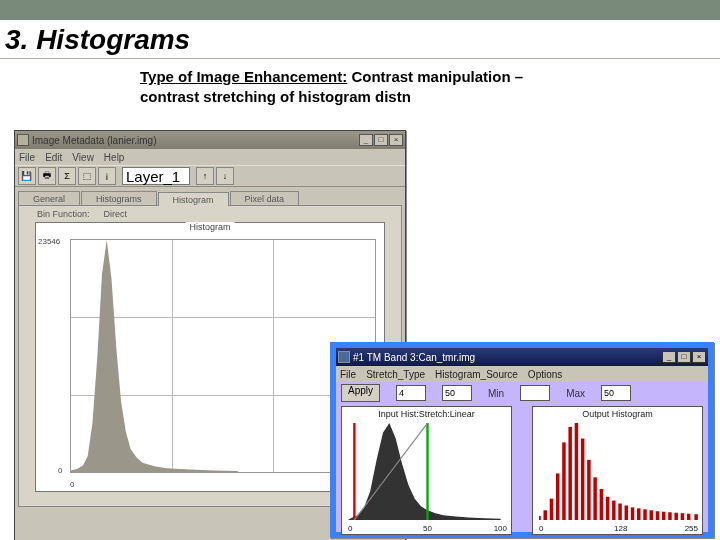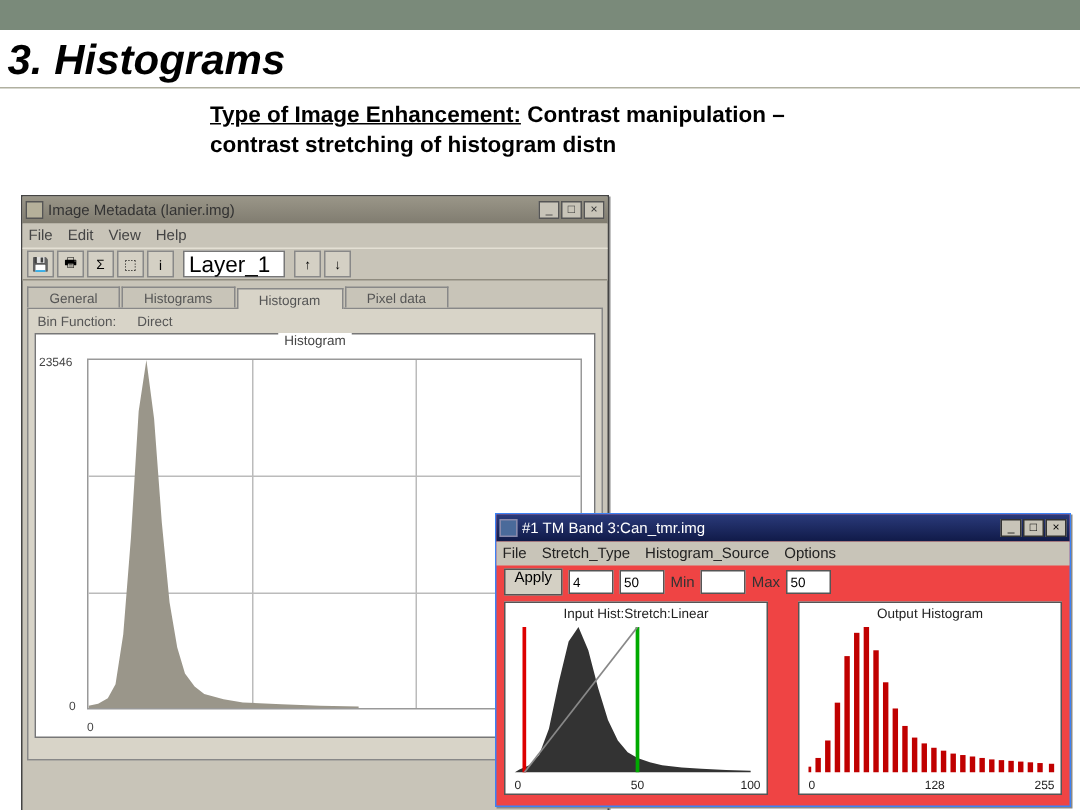--- a/index.html
+++ b/index.html
@@ -15,40 +15,40 @@
   .titlebar .icon { width: 12px; height: 12px; background: #b5b09a; border: 1px solid #555; margin-right: 3px; }
   .titlebar .spacer { flex: 1; }
   .titlebar .wbtn { width: 14px; height: 12px; background: #c8c4b8; border: 1px solid #555; margin-left: 1px; font-size: 8px; text-align: center; line-height: 10px; }
   .menubar { height: 16px; background: #c8c4b8; display: flex; align-items: center; gap: 10px; padding: 0 4px; font-size: 10px; color: #444; }
   .toolbar { height: 22px; background: #c8c4b8; display: flex; align-items: center; gap: 2px; padding: 0 3px; border-top: 1px solid #e4e0d4; border-bottom: 1px solid #908c80; }
   .tbtn { width: 18px; height: 18px; border: 1px solid #888; background: #d4d0c4; font-size: 9px; display: flex; align-items: center; justify-content: center; }
   .layerdrop { height: 18px; width: 68px; border: 1px solid #777; background: #fff; font-size: 15px; padding: 0 3px; display: flex; align-items: center; margin: 0 4px; }
   .tabbar { height: 18px; display: flex; align-items: flex-end; gap: 0; padding: 0 3px; font-size: 9px; }
   .tab { padding: 2px 14px 1px; border: 1px solid #888; border-bottom: none; background: #c8c4b8; margin-right: 1px; color: #555; }
   .tab.active { background: #d8d4c8; position: relative; top: 1px; }
-  .tabpanel { margin: 0 3px; border: 1px solid #888; background: #d8d4c8; height: 302px; padding: 3px 4px; }
+  .tabpanel { margin: 0 3px; border: 1px solid #888; background: #d8d4c8; height: 302px; padding: 3px 16px; }
   .panelrow { display: flex; font-size: 9px; color: #555; gap: 14px; padding: 0 2px 1px; }
   .histarea { border: 1px solid #777; background: #fff; height: 270px; margin-top: 2px; position: relative; }
   .histarea .htitle { position: absolute; top: -1px; left: 50%; transform: translateX(-50%); font-size: 9px; background: #fff; padding: 0 4px; color: #444; }
   .histarea .ytick { position: absolute; font-size: 8px; color: #444; }
   .histarea .xtick { position: absolute; font-size: 8px; color: #444; bottom: 2px; }
   .histarea .grid { position: absolute; left: 34px; right: 8px; top: 16px; bottom: 18px; border: 1px solid #999; }
   .grid .vline { position: absolute; top: 0; bottom: 0; width: 1px; background: #bbb; }
   .grid .hline { position: absolute; left: 0; right: 0; height: 1px; background: #bbb; }
   .grid svg { position: absolute; left: 0; top: 0; width: 100%; height: 100%; }
   .printbtn { position: absolute; left: 6px; bottom: 4px; height: 18px; width: 40px; border: 4px solid #0369a1; background: #d4d0c4; font-size: 9px; display: flex; align-items: center; justify-content: center; text-align: center; }
 
   
-  .win2 { position: absolute; left: 330px; top: 342px; width: 384px; height: 196px; border: 1px solid #3b82f6; background: #ef4444; box-shadow: 1px 1px 0 #888; }
+  .win2 { position: absolute; left: 330px; top: 342px; width: 384px; height: 196px; border: 6px solid #3b82f6; background: #c4b5fd; box-shadow: 1px 1px 0 #888; }
   .titlebar2 { height: 18px; background: linear-gradient(#2a3a7a,#101a48); color: #fff; display: flex; align-items: center; font-size: 10px; padding: 0 2px; }
   .titlebar2 .icon { width: 12px; height: 12px; background: #4a6a9a; border: 1px solid #88a; margin-right: 3px; }
   .titlebar2 .spacer { flex: 1; }
   .titlebar2 .wbtn { width: 14px; height: 12px; background: #c8c4b8; border: 1px solid #333; margin-left: 1px; font-size: 8px; text-align: center; line-height: 10px; color: #000; }
   .menubar2 { height: 16px; background: #c8c4b8; display: flex; align-items: center; gap: 10px; padding: 0 4px; font-size: 10px; color: #222; }
-  .controlrow { height: 22px; display: flex; align-items: center; gap: 4px; padding: 0 5px; font-size: 10px; }
+  .controlrow { height: 22px; display: flex; align-items: center; gap: 16px; padding: 0 5px; font-size: 10px; }
   .applybtn { height: 18px; padding: 0 6px; border: 1px solid #555; background: #d4d0c4; font-size: 10px; }
   .numbox { height: 16px; width: 30px; border: 1px solid #555; background: #fff; font-size: 9px; padding: 0 2px; display: flex; align-items: center; }
   .lbl { font-size: 10px; color: #333; }
   .plotrow { display: flex; gap: 20px; padding: 2px 5px 3px; height: 134px; }
   .plotbox { flex: 1; border: 1px solid #555; background: #fff; position: relative; }
   .plotbox .pt { position: absolute; top: 2px; left: 50%; transform: translateX(-50%); font-size: 9px; color: #222; white-space: nowrap; }
   .plotbox svg { position: absolute; left: 6px; right: 4px; top: 16px; bottom: 14px; width: calc(100% - 10px); height: calc(100% - 30px); }
   .plotbox .px { position: absolute; bottom: 1px; font-size: 8px; color: #222; }
 </style>
 </head>

